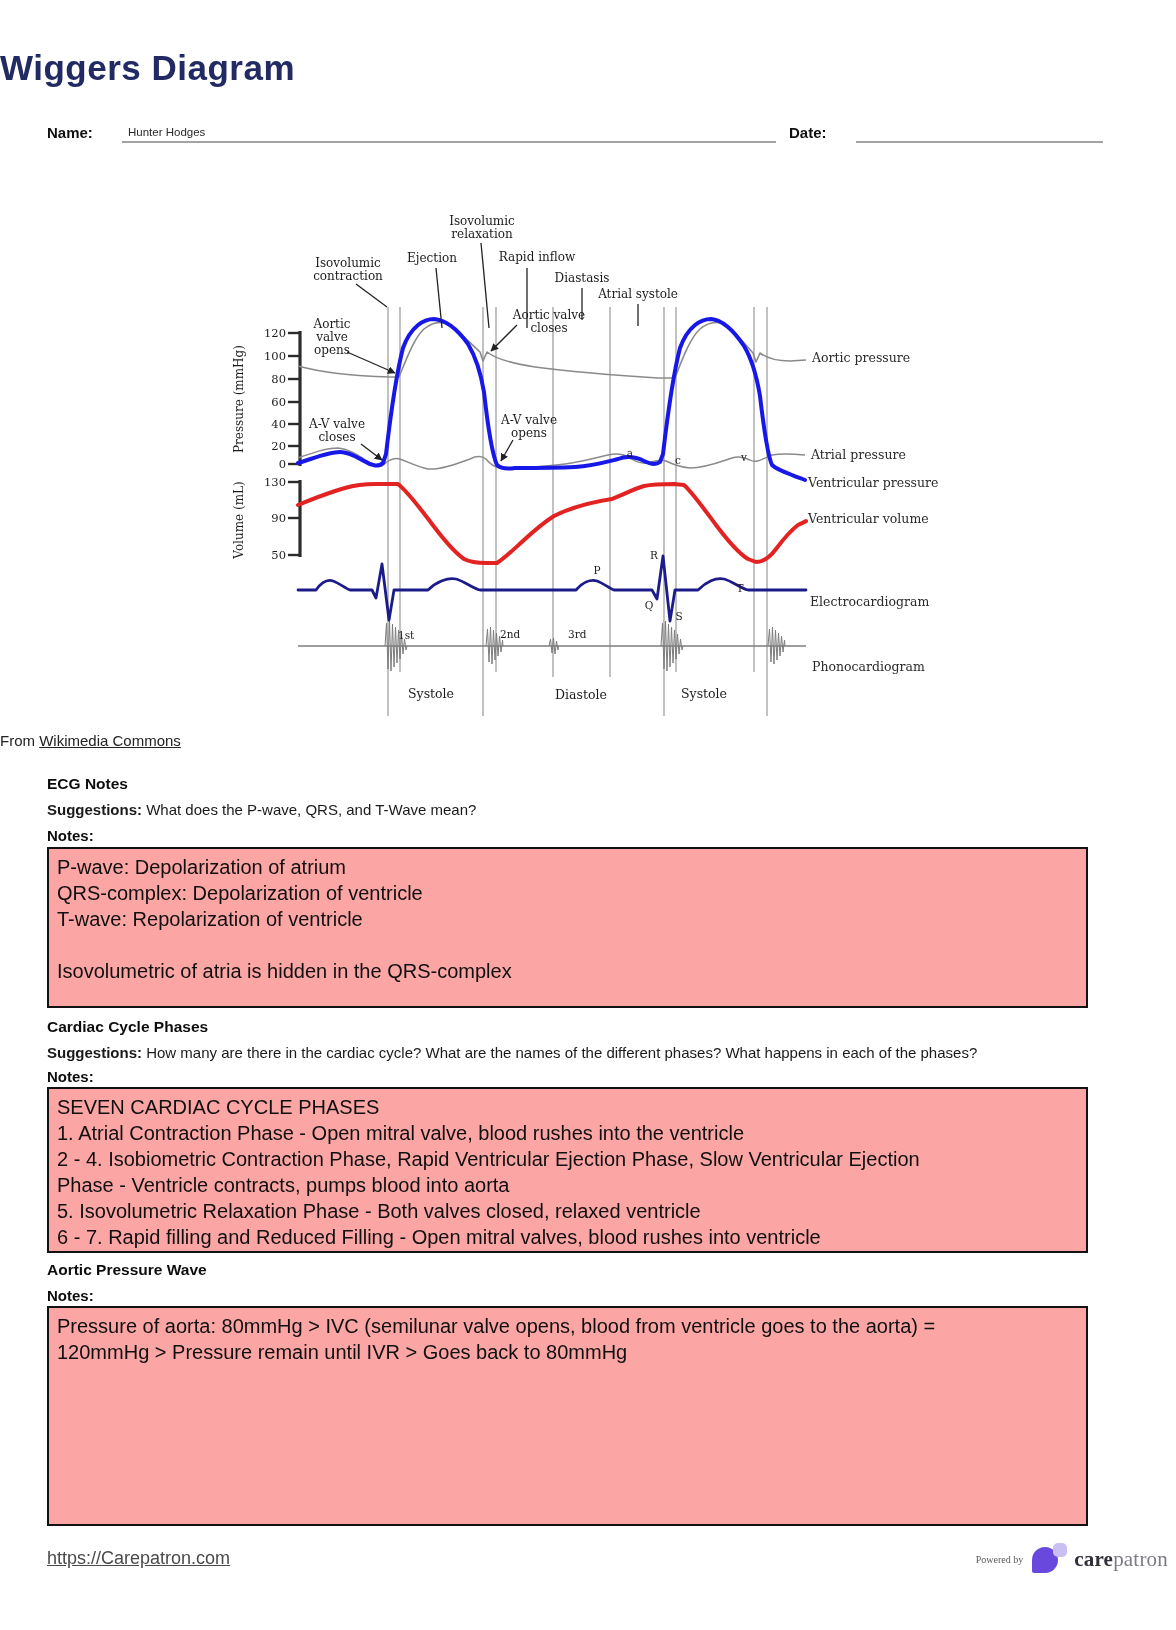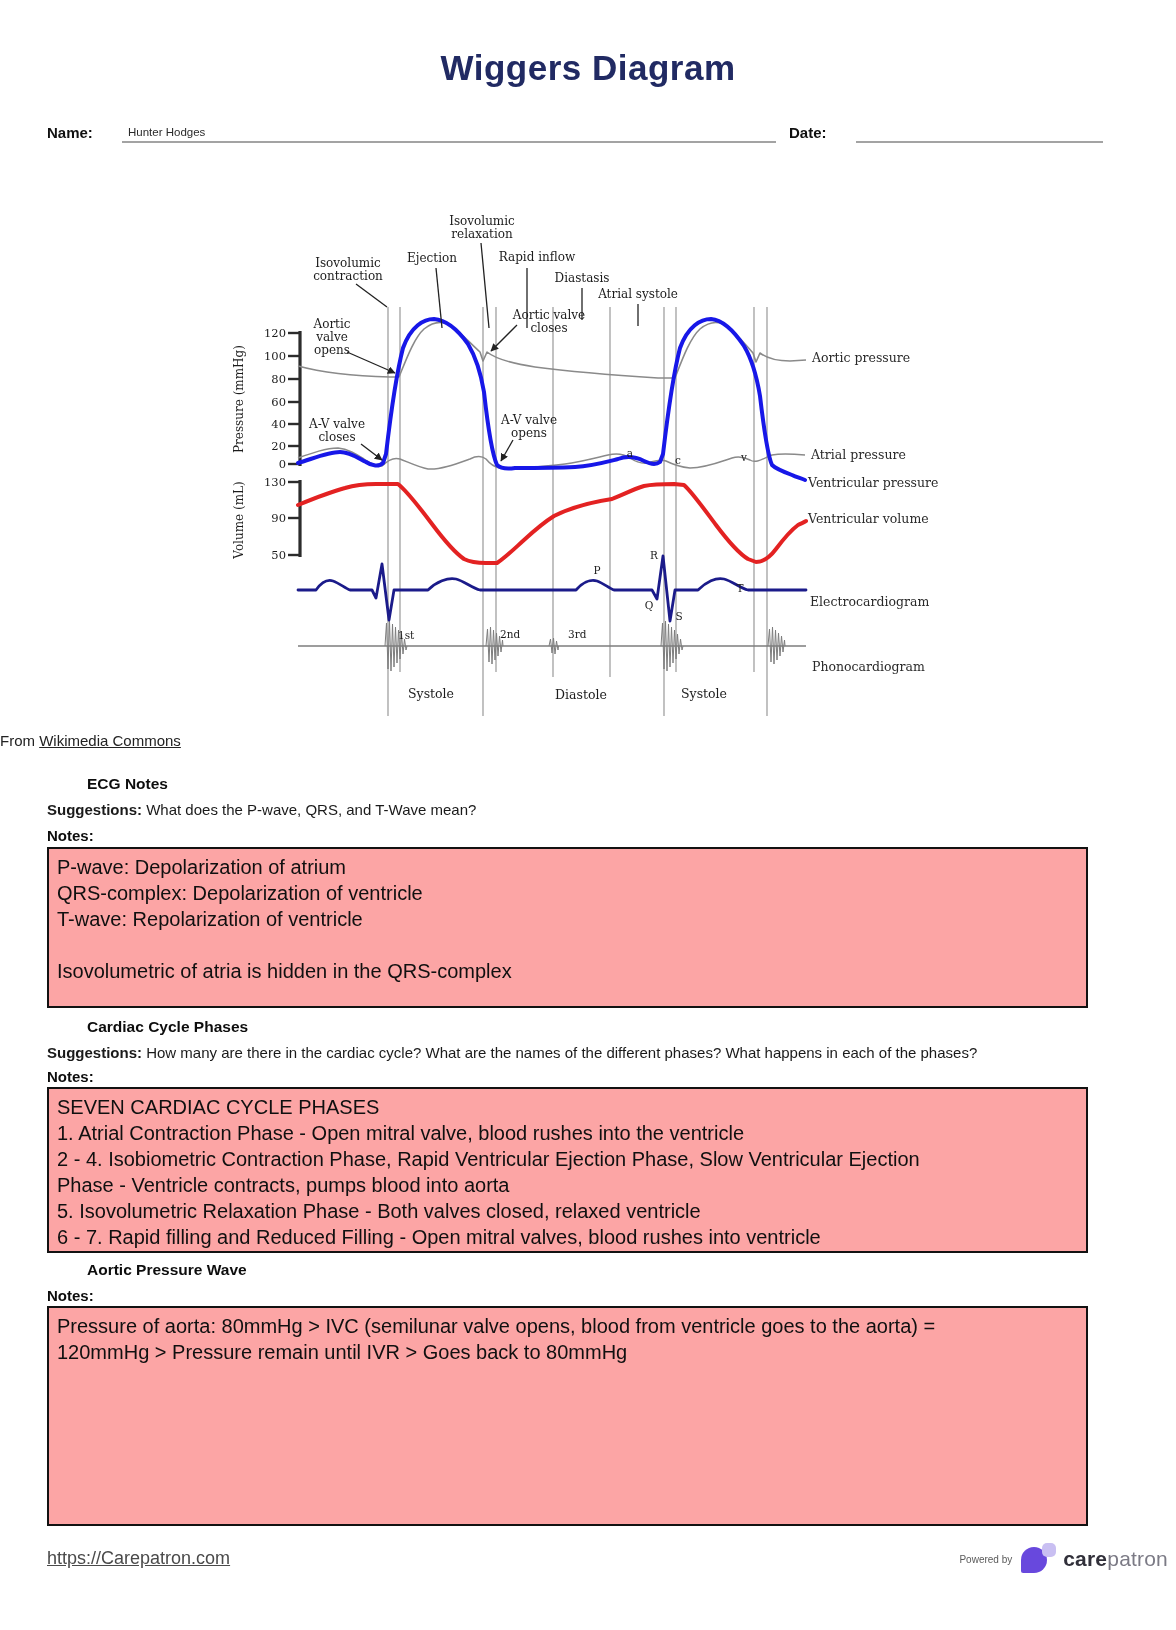--- a/index.html
+++ b/index.html
@@ -1,21 +1,21 @@
 <!DOCTYPE html>
 <html><head>
 <meta charset="utf-8">
 <style>
   html,body{margin:0;padding:0;background:#fff;}
   .page{position:relative;width:1176px;height:1630px;background:#ffffff;
         font-family:"Liberation Sans",sans-serif;color:#111;overflow:hidden;}
   .abs{position:absolute;}
 
   
-  .title{left:0;top:48px;width:1176px;text-align:center;font-size:35px;font-weight:bold;
+  .title{left:0;top:48px;width:1176px;font-size:35px;font-weight:bold;
          color:#212a63;letter-spacing:0.5px;}
 
   
   .field-label{font-size:15px;font-weight:bold;color:#111;}
   .name-label{left:47px;top:124px;}
   .date-label{left:789px;top:124px;}
   .fill-line{border-bottom:2px solid #a3a3a3;height:22px;}
   .name-line{left:122px;top:119px;width:654px;}
   .date-line{left:856px;top:119px;width:247px;}
   .fill-value{position:absolute;left:6px;bottom:3px;font-size:11.5px;color:#2b2b2b;}
@@ -26,37 +26,37 @@
   .d-sm{font:10.5px "DejaVu Serif",serif;fill:#1c1c1c;}
   .d-tick{font:11.5px "DejaVu Serif",serif;fill:#1c1c1c;}
   .d-right{font:12.5px "DejaVu Serif",serif;fill:#2a2a2a;}
   .d-bot{font:12.5px "DejaVu Serif",serif;fill:#1c1c1c;}
 
   
   .caption{left:0;top:732px;width:1176px;text-align:left;font-size:15px;color:#222;}
   .caption a{color:#222;text-decoration:underline;cursor:pointer;}
 
   
-  .sec-heading{font-size:15.5px;font-weight:bold;color:#0d0d0d;margin-left:40px;}
+  .sec-heading{font-size:15.5px;font-weight:bold;color:#0d0d0d;}
   .sec-sugg{font-size:15px;color:#1a1a1a;}
   .sec-sugg b{font-weight:bold;}
   .sec-notes-label{font-size:15px;font-weight:bold;color:#0d0d0d;}
   .notes-box{border:2.5px solid #121212;background:#fca5a5;padding:5px 8px;}
   .note-line{font-size:20px;line-height:26px;color:#101010;min-height:26px;white-space:pre-wrap;}
 
   .h1pos{left:47px;top:775px;}   .s1pos{left:47px;top:801px;}  .n1pos{left:47px;top:827px;}
   .b1pos{left:47px;top:847px;width:1021px;height:147px;}
   .h2pos{left:47px;top:1018px;}  .s2pos{left:47px;top:1044px;} .n2pos{left:47px;top:1068px;}
   .b2pos{left:47px;top:1087px;width:1021px;height:152px;}
   .h3pos{left:47px;top:1261px;}  .n3pos{left:47px;top:1287px;}
   .b3pos{left:47px;top:1306px;width:1021px;height:206px;}
 
   
   .footer-link{left:47px;top:1548px;font-size:18px;color:#4a4a4a;text-decoration:underline;cursor:pointer;}
-  .footer-right{right:8px;top:1543px;display:flex;align-items:center;}
+  .footer-right{right:8px;top:1543px;display:flex;align-items:center;font-family:Liberation Serif, serif;}
   .powered-by{font-size:10px;color:#5a5a5a;margin-right:9px;}
   .logo-blob{position:relative;width:36px;height:32px;display:inline-block;margin-right:6px;}
   .logo-blob::before{content:"";position:absolute;left:0;top:4px;width:26px;height:26px;
       background:#6848dd;border-radius:50% 50% 50% 8%;}
   .logo-blob::after{content:"";position:absolute;right:1px;top:0;width:14px;height:14px;
       background:#c9bff2;border-radius:5px;}
   .brand{font-size:21px;color:#7b7a85;letter-spacing:0.2px;}
   .brand b{color:#31303a;font-weight:bold;}
 </style>
 </head>

